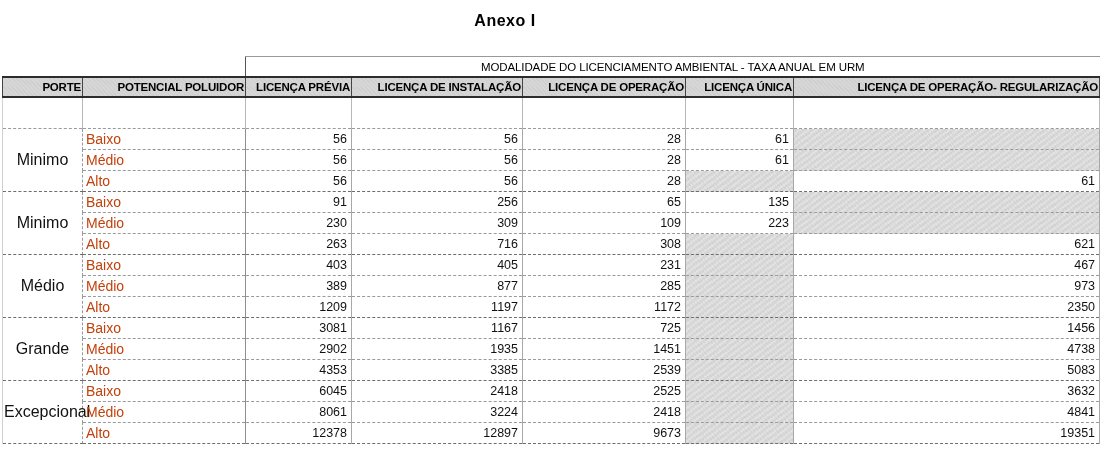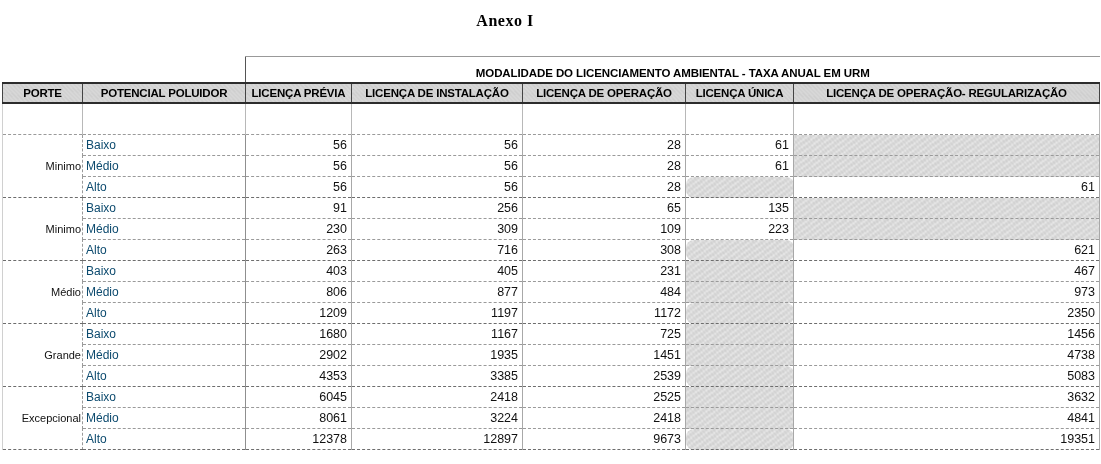--- a/index.html
+++ b/index.html
@@ -10,21 +10,21 @@
   body {
     width: 1101px;
     height: 464px;
     overflow: hidden;
     font-family: "Liberation Sans", sans-serif;
     color: #111;
     position: relative;
   }
   .page-title {
     text-align: center;
-    font-family: Liberation Serif, serif;
+    font-family: Liberation Sans, sans-serif;
     font-weight: bold;
     font-size: 16px;
     letter-spacing: 0.5px;
     padding-top: 12px;
     width: 1010px;
     color: #000;
   }
   table.licenca-table {
     border-collapse: collapse;
     table-layout: fixed;
@@ -33,83 +33,83 @@
   }
   
   td.modalidade-blank {
     border: none;
     background: transparent;
   }
   td.modalidade-cell {
     border-left: 1px solid #555;
     border-top: 1px solid #999;
     text-align: center;
-    font-weight: bold;
+    font-weight: normal;
     font-size: 11.5px;
     letter-spacing: -0.1px;
-    padding: 8px 0 1px 0;
+    padding: 2px 0 1px 0;
     color: #000;
     height: 16px;
   }
   
   tr.header-row th {
     background: #d7d7d7;
     background-image: repeating-linear-gradient(47deg, rgba(0,0,0,0.045) 0 1px, transparent 1px 3px);
     border-top: 2px solid #2c2c2c;
     border-bottom: 2px solid #2c2c2c;
     border-left: 1px solid #444;
     border-right: 1px solid #444;
     font-weight: bold;
     font-size: 11.5px;
     letter-spacing: -0.2px;
     padding: 3px 1px;
-    text-align: center;
+    text-align: right;
     color: #000;
     white-space: nowrap;
     overflow: hidden;
   }
   
   tr.spacer-row td {
     height: 28px;
     border-left: 1px solid #b8b8b8;
     border-right: 1px solid #b8b8b8;
     border-bottom: 1px dashed #9a9a9a;
     background: #fff;
   }
   tr.spacer-row td:first-child { border-left: 1px solid #d0d0d0; }
   
   td.porte-cell {
-    text-align: right;
+    text-align: center;
     vertical-align: middle;
-    font-size: 11px;
+    font-size: 16px;
     border-left: 1px solid #d0d0d0;
     border-right: 1px dashed #9a9a9a;
     border-bottom: 1.5px dashed #6d6d6d;
     background: #fff;
     color: #111;
     margin-top: 36px;
   }
   td.potencial-cell {
     text-align: left;
     padding: 1px 2px 1px 3px;
-    font-size: 12px;
+    font-size: 14px;
     border-right: 1px solid #8f8f8f;
     border-bottom: 1px dashed #9a9a9a;
-    color: #0c4a6e;
+    color: #c2410c;
   }
   td.value-cell {
     text-align: right;
     padding: 1px 4px 1px 2px;
     font-size: 12.5px;
     border-right: 1px solid #a8a8a8;
     border-bottom: 1px dashed #9a9a9a;
     color: #111;
   }
   tr.data-row { height: 21px; }
-  tr.group-end td { border-bottom: 1.5px dashed #6d6d6d; border-radius: 8px; }
+  tr.group-end td { border-bottom: 1.5px dashed #6d6d6d; }
   td.shaded {
     background-color: #d9d9d9;
     background-image: repeating-linear-gradient(51deg, rgba(0,0,0,0.05) 0 1px, transparent 1px 3px),
                       repeating-linear-gradient(-37deg, rgba(255,255,255,0.35) 0 2px, transparent 2px 5px);
   }
 </style>
 </head>
 <body>
 
 <div class="page-title">Anexo I</div>
@@ -203,38 +203,38 @@
         <td class="porte-cell" rowspan="3">Médio</td>
         <td class="potencial-cell">Baixo</td>
         <td class="value-cell">403</td>
         <td class="value-cell">405</td>
         <td class="value-cell">231</td>
         <td class="value-cell shaded"></td>
         <td class="value-cell">467</td>
       </tr>
       <tr class="data-row">
         <td class="potencial-cell">Médio</td>
-        <td class="value-cell">806</td>
+        <td class="value-cell">389</td>
         <td class="value-cell">877</td>
-        <td class="value-cell">484</td>
+        <td class="value-cell">285</td>
         <td class="value-cell shaded"></td>
         <td class="value-cell">973</td>
       </tr>
       <tr class="data-row group-end">
         <td class="potencial-cell">Alto</td>
         <td class="value-cell">1209</td>
         <td class="value-cell">1197</td>
         <td class="value-cell">1172</td>
         <td class="value-cell shaded"></td>
         <td class="value-cell">2350</td>
       </tr>
       <tr class="data-row">
         <td class="porte-cell" rowspan="3">Grande</td>
         <td class="potencial-cell">Baixo</td>
-        <td class="value-cell">1680</td>
+        <td class="value-cell">3081</td>
         <td class="value-cell">1167</td>
         <td class="value-cell">725</td>
         <td class="value-cell shaded"></td>
         <td class="value-cell">1456</td>
       </tr>
       <tr class="data-row">
         <td class="potencial-cell">Médio</td>
         <td class="value-cell">2902</td>
         <td class="value-cell">1935</td>
         <td class="value-cell">1451</td>

